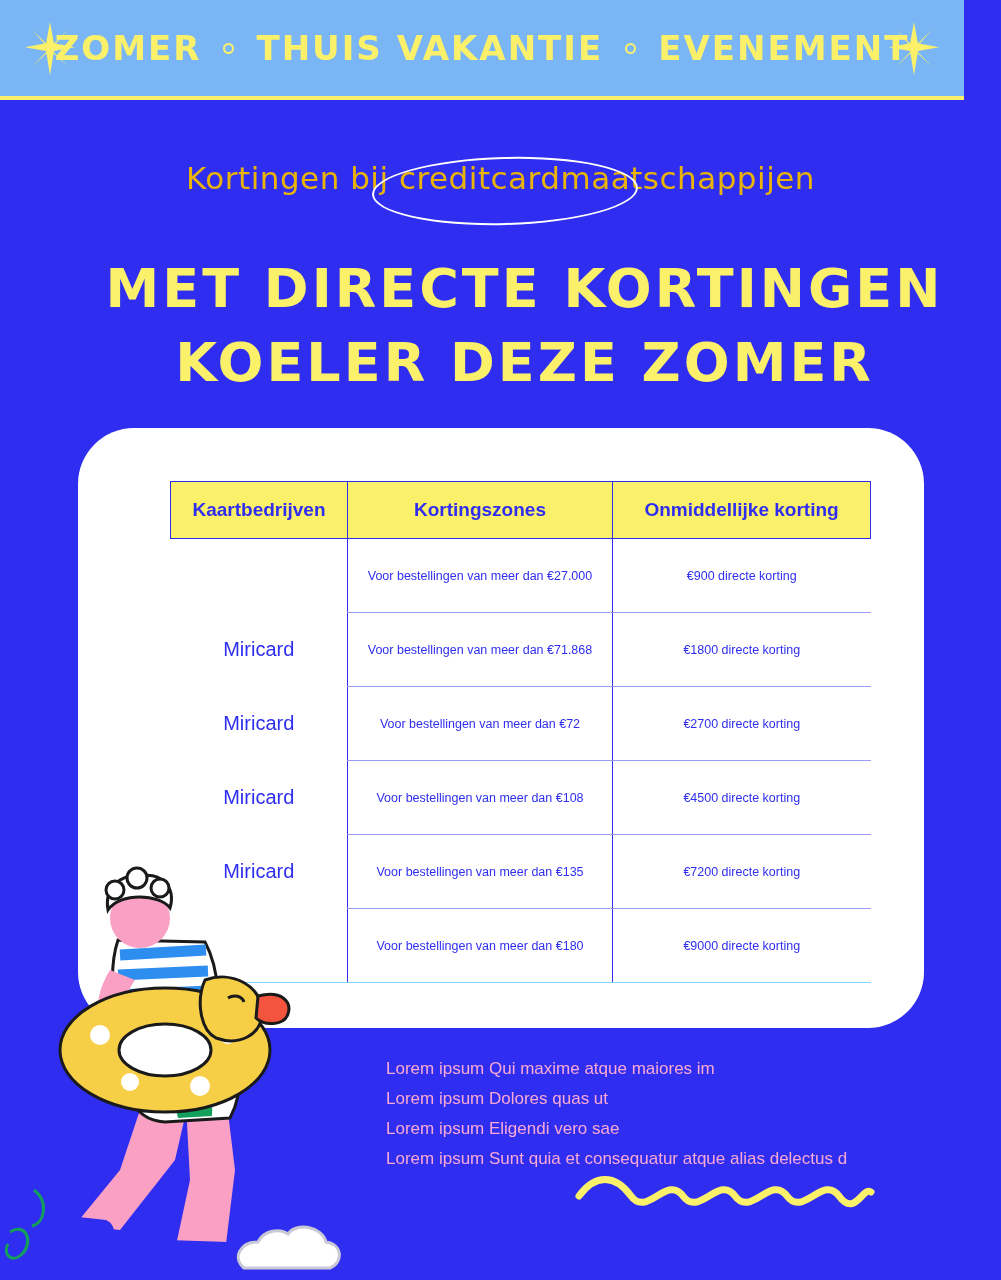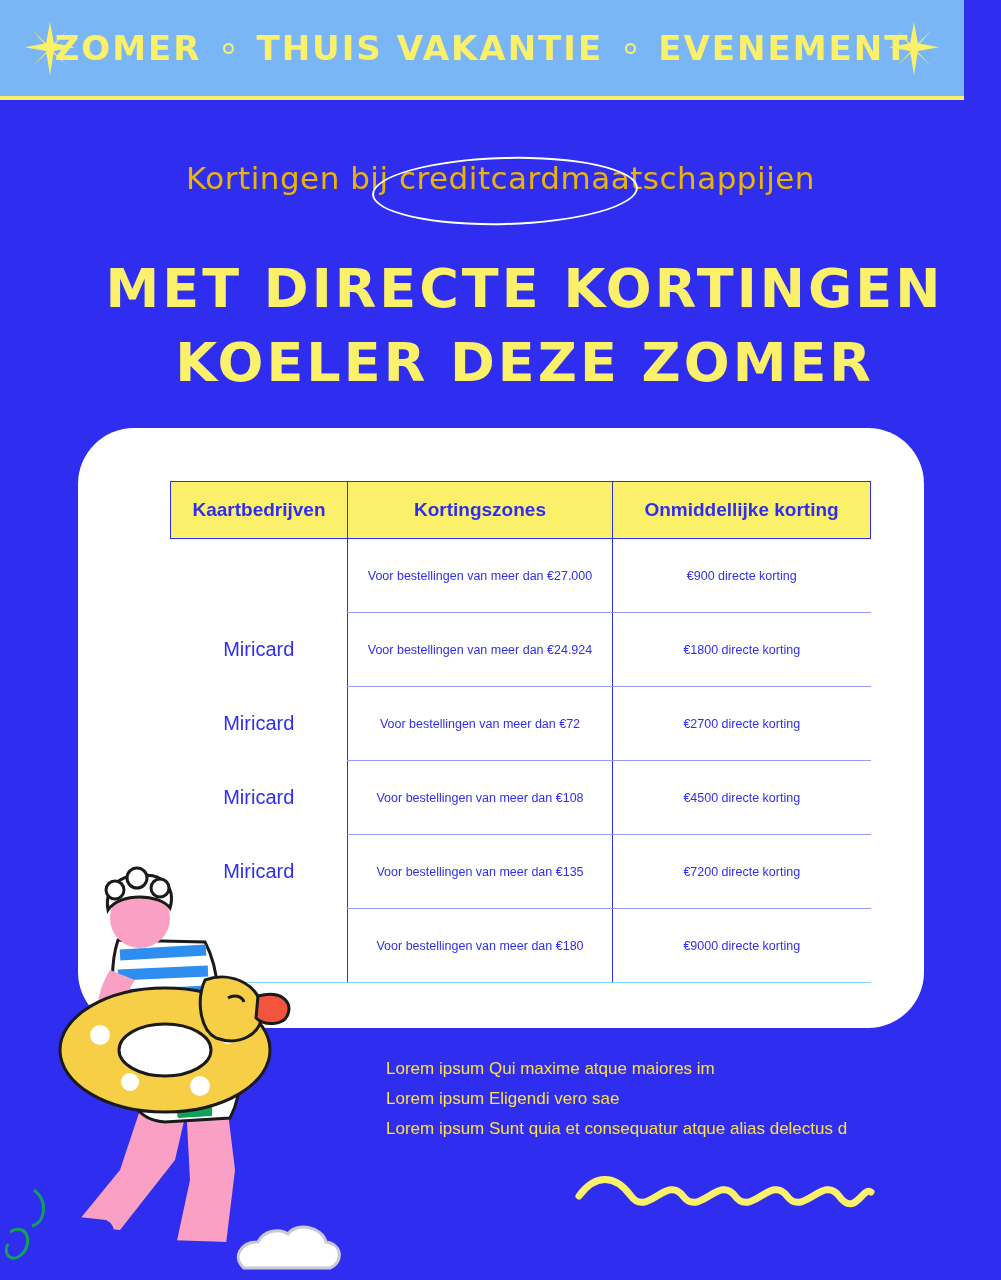--- a/index.html
+++ b/index.html
@@ -148,21 +148,21 @@
   table.discount tr:last-child td {
     border-bottom: 1px solid #7dd3fc;
   }
 
   
   .notes {
     position: absolute;
     left: 386px;
     top: 1054px;
     width: 560px;
-    color: #fde047;
+    color: #f9a8d4;
     font-size: 17px;
     line-height: 30px;
     font-family: "Liberation Sans", sans-serif;
   }
   .squiggle {
     position: absolute;
     left: 575px;
     top: 1172px;
     width: 300px;
     height: 36px;
@@ -222,21 +222,21 @@
       </tr>
     </thead>
     <tbody>
       <tr>
         <td class="brand"></td>
         <td class="zone">Voor bestellingen van meer dan €27.000</td>
         <td>€900 directe korting</td>
       </tr>
       <tr>
         <td class="brand">Miricard</td>
-        <td class="zone">Voor bestellingen van meer dan €24.924</td>
+        <td class="zone">Voor bestellingen van meer dan €71.868</td>
         <td>€1800 directe korting</td>
       </tr>
       <tr>
         <td class="brand">Miricard</td>
         <td class="zone">Voor bestellingen van meer dan €72</td>
         <td>€2700 directe korting</td>
       </tr>
       <tr>
         <td class="brand">Miricard</td>
         <td class="zone">Voor bestellingen van meer dan €108</td>
@@ -251,20 +251,21 @@
         <td class="brand"></td>
         <td class="zone">Voor bestellingen van meer dan €180</td>
         <td>€9000 directe korting</td>
       </tr>
     </tbody>
   </table>
 </div>
 
 <div class="notes">
   <div>Lorem ipsum Qui maxime atque maiores im</div>
+  <div>Lorem ipsum Dolores quas ut</div>
   <div>Lorem ipsum Eligendi vero sae</div>
   <div>Lorem ipsum Sunt quia et consequatur atque alias delectus d</div>
 </div>
 
 <svg class="squiggle" viewBox="0 0 300 36">
   <path d="M4 24 C 20 2, 40 2, 56 24 S 92 2, 108 24 S 144 2, 160 24 S 196 2, 212 24 S 248 2, 264 24 S 288 14, 296 20" fill="none" stroke="#fbf06a" stroke-width="7" stroke-linecap="round"></path>
 </svg>
 
 <svg class="illu" viewBox="0 0 400 450">
 

